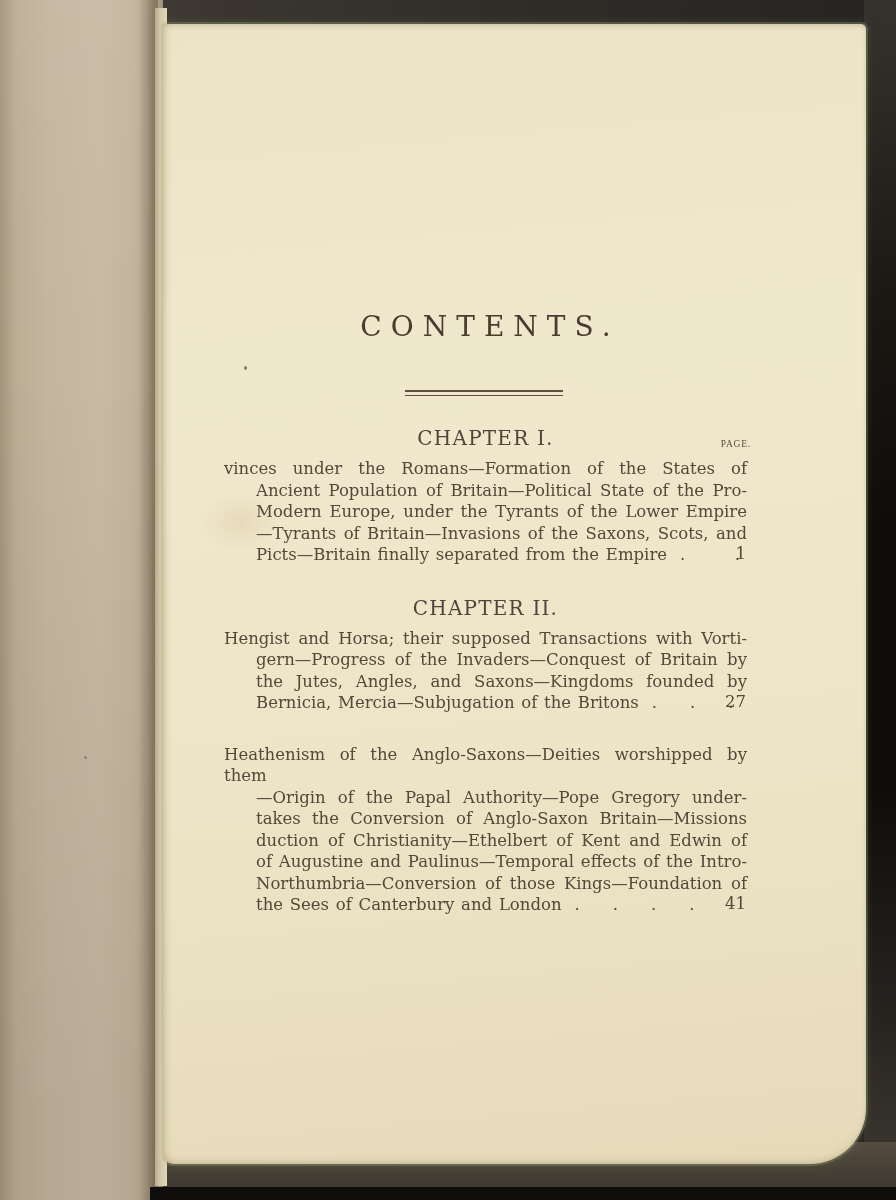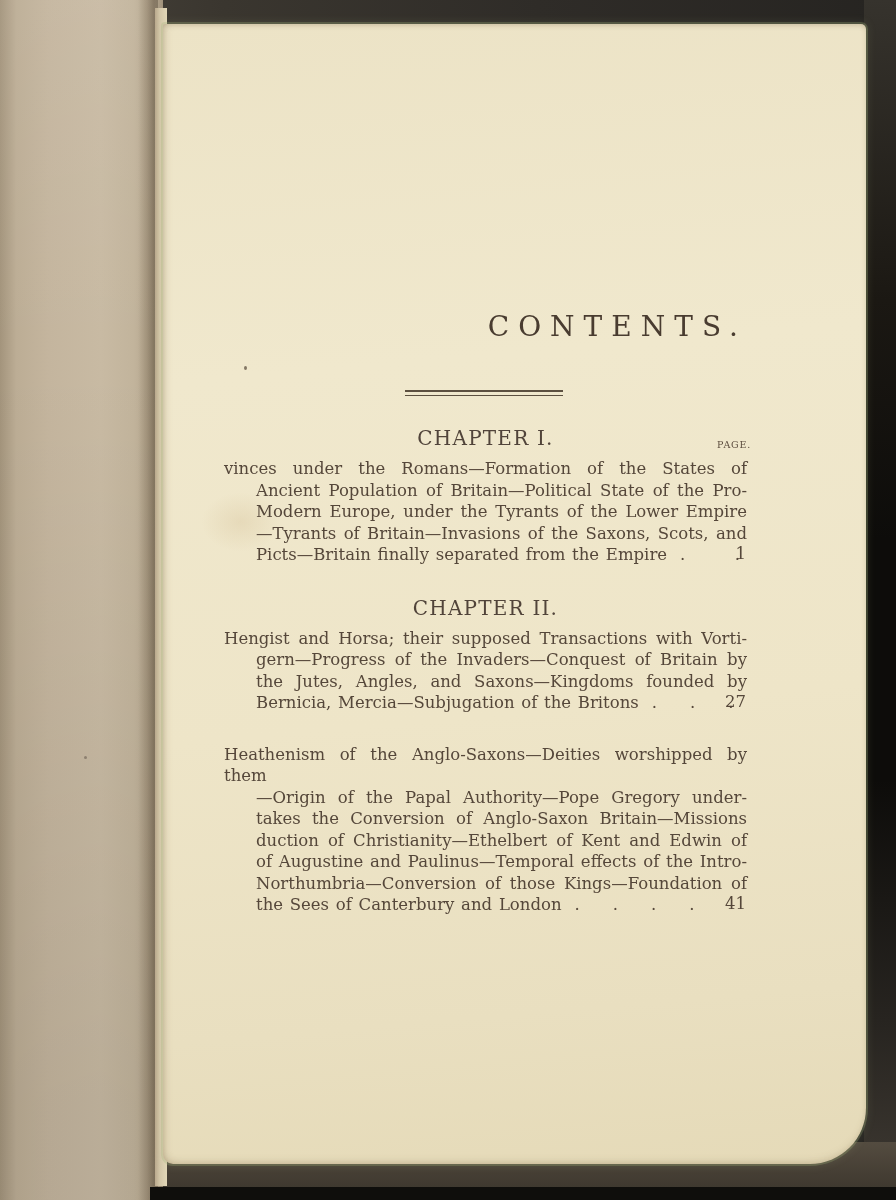--- a/index.html
+++ b/index.html
@@ -71,21 +71,21 @@
   }
   .speck-2 {
     position: absolute; left: 84px; top: 756px; width: 3px; height: 3px;
     border-radius: 50%; background: #8d8070;
   }
 
   .content { position: absolute; left: 61px; top: 0; width: 523px; }
 
   .title {
     margin: 286px 0 0;
-    text-align: right;
+    text-align: center;
     font-size: 28px; font-weight: normal;
     letter-spacing: 9px; text-indent: 9px;
     color: #493c30;
   }
 
   .rule {
     width: 158px; height: 3px;
     margin: 47px auto 0; transform: translateX(-2px);
     border-top: 2px solid #5c5040;
     border-bottom: 1px solid #5c5040;
@@ -98,20 +98,21 @@
     margin: 0; text-align: center;
     font-size: 20px; font-weight: normal; line-height: 25px;
     letter-spacing: 1.2px;
     color: #51443a;
   }
 
   .page-col-label {
     position: absolute; top: 13px; right: -4px;
     font-size: 9.5px; letter-spacing: 0.8px;
     color: #5c4c3e;
+    font-family: Liberation Serif, serif;
   }
 
   .entry {
     margin: 7px 0 0;
     position: relative;
     font-size: 16.5px; line-height: 21.5px;
     word-spacing: 1.5px;
     color: #55473a;
   }
   .line { display: block; text-align: justify; text-align-last: justify; padding-left: 32px; }

